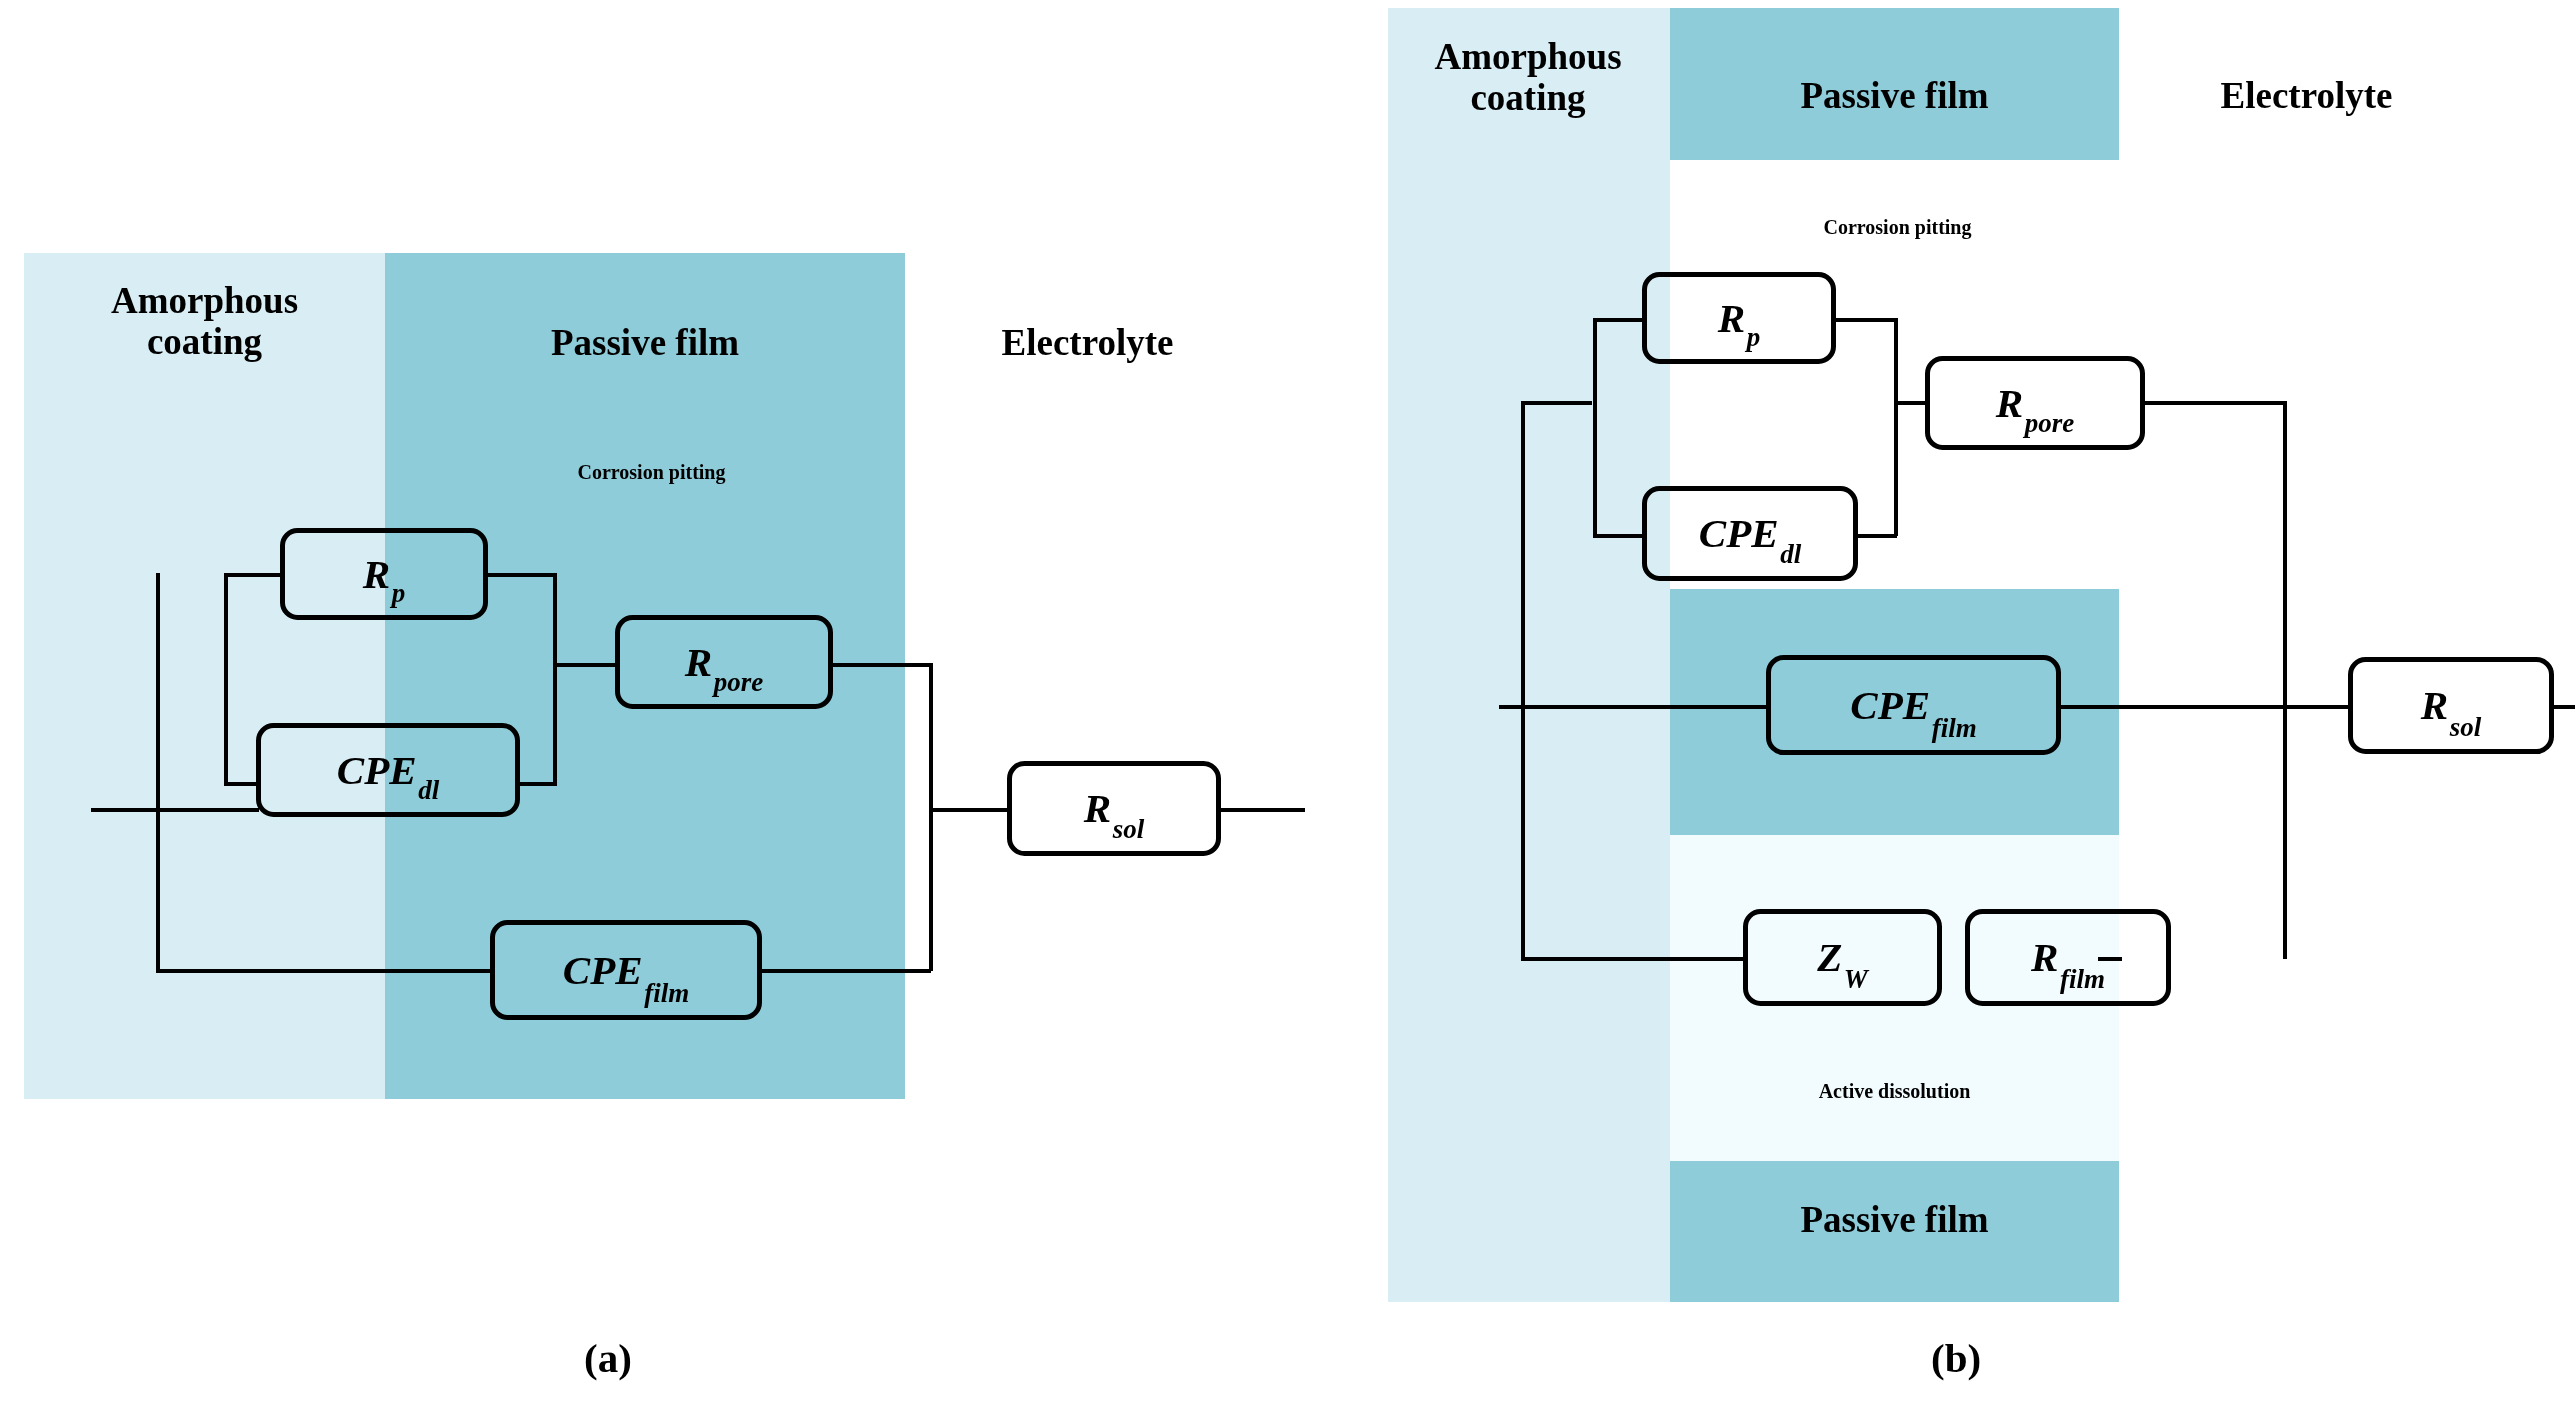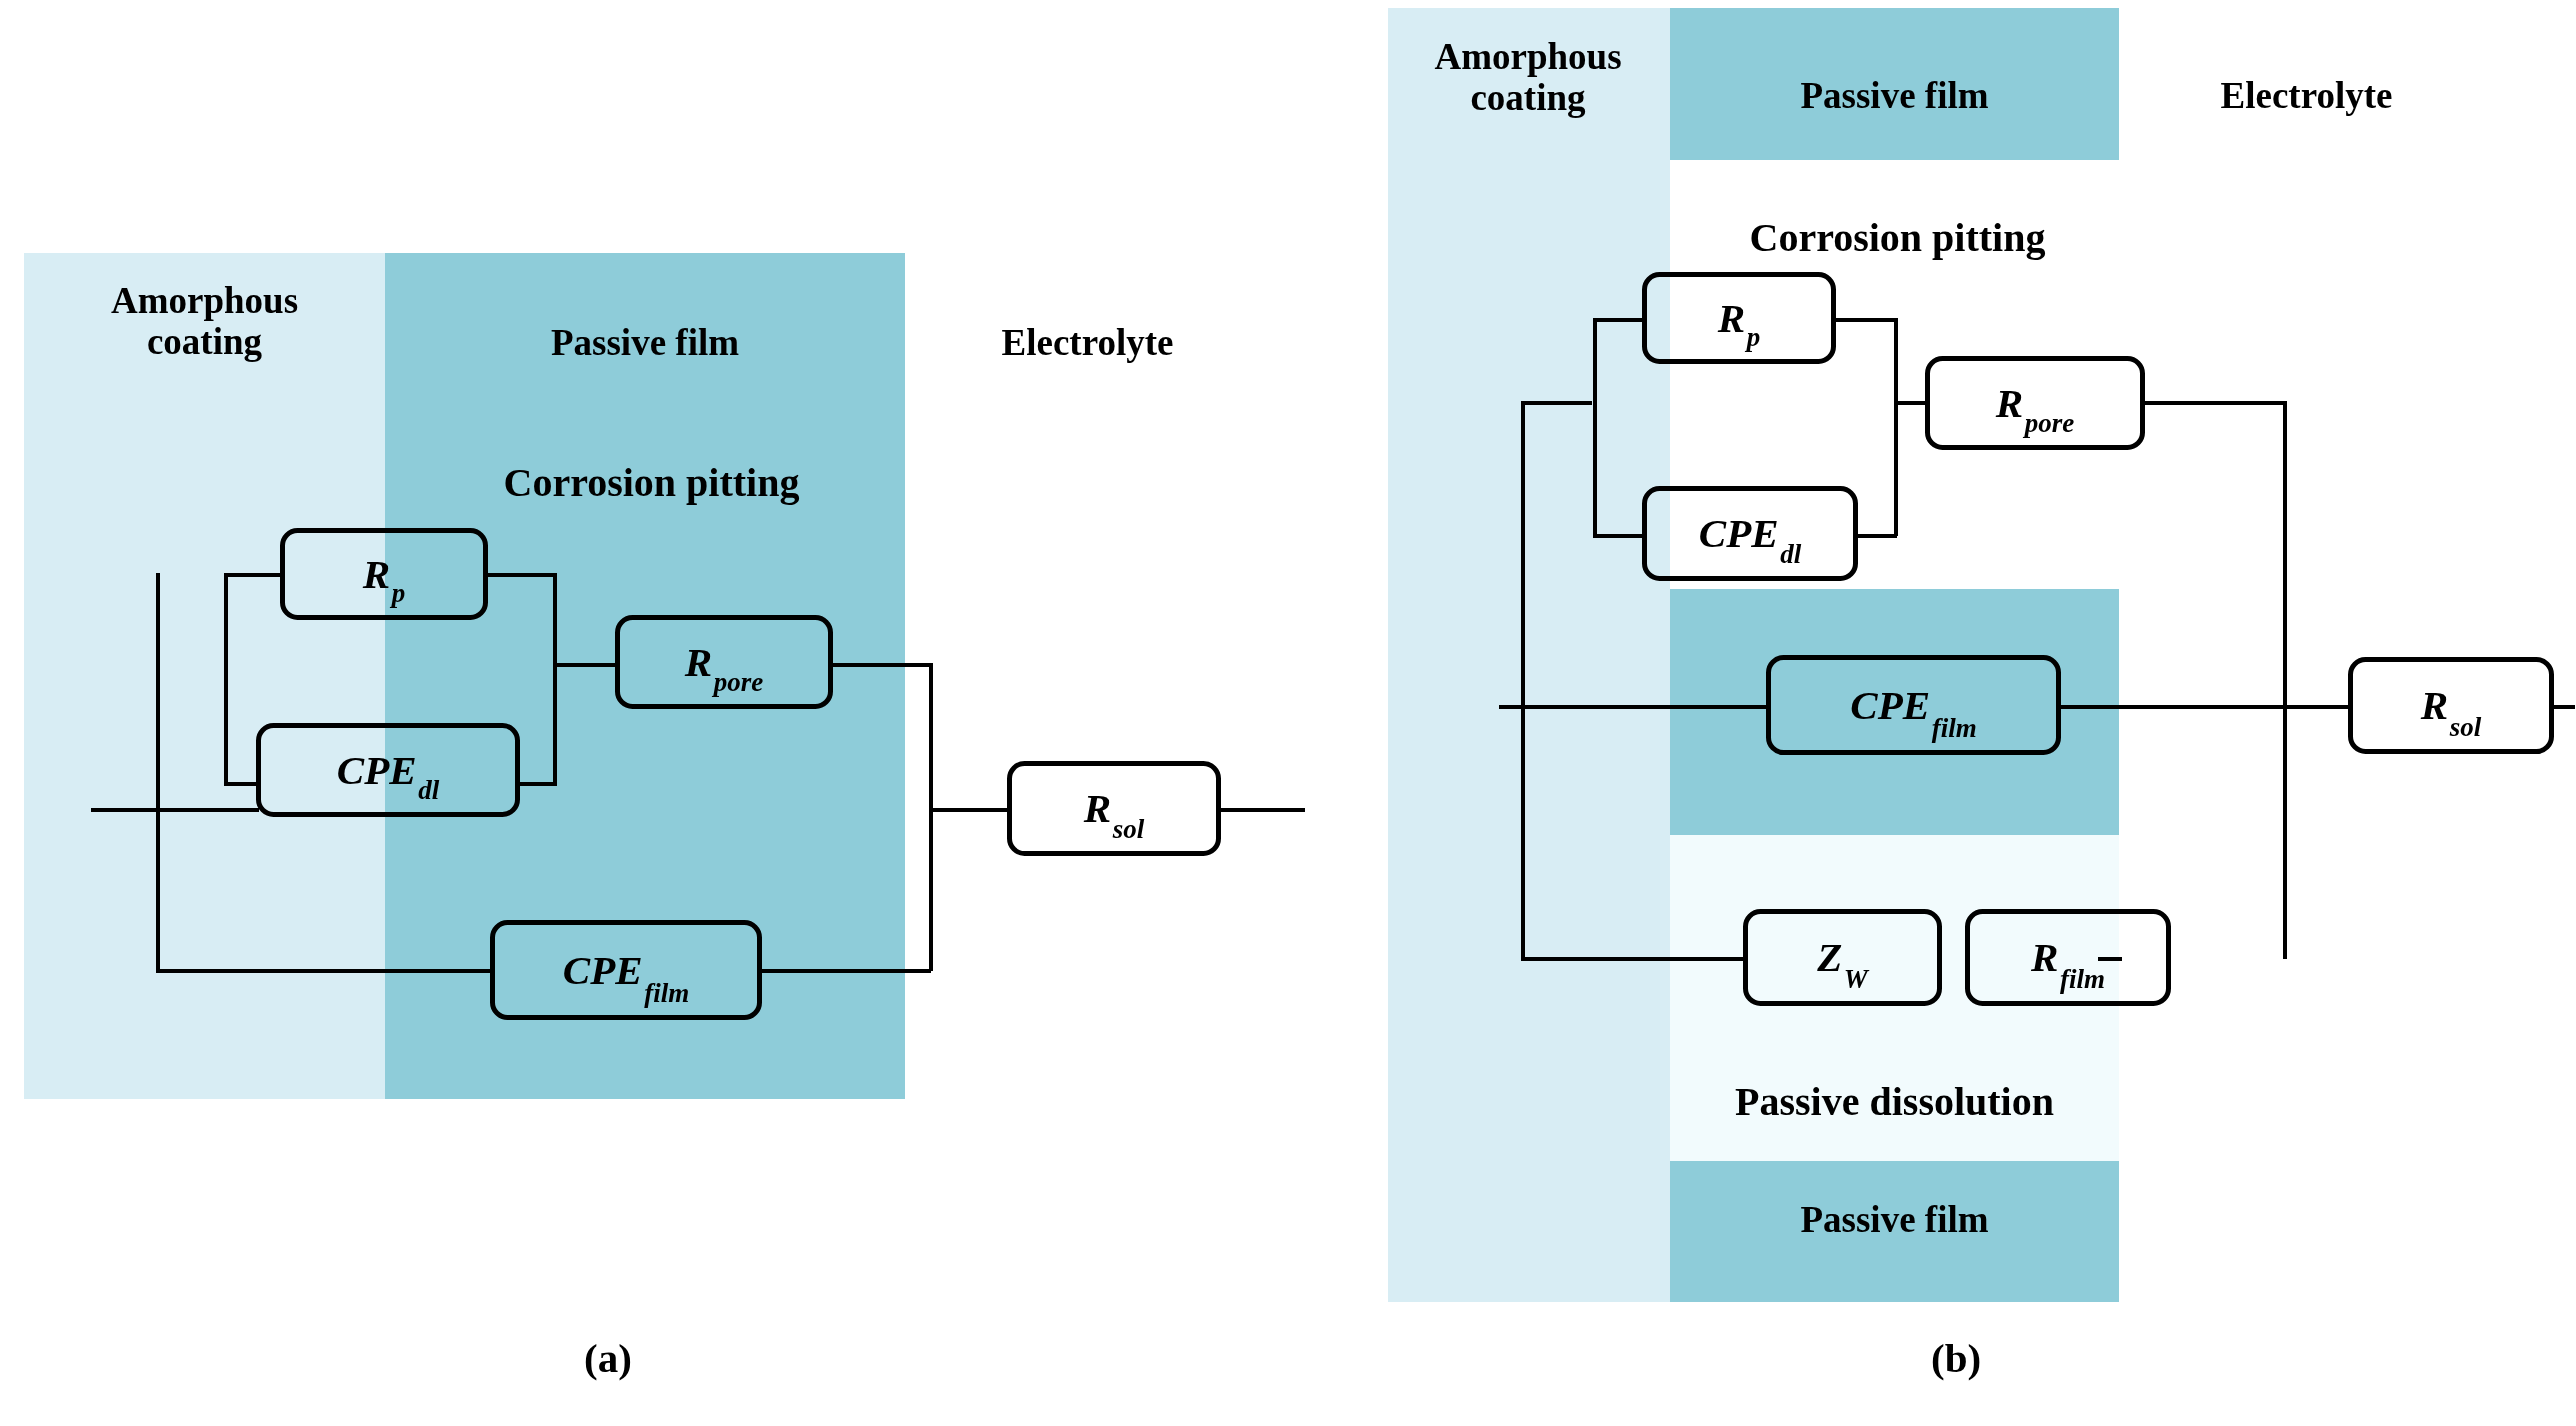--- a/index.html
+++ b/index.html
@@ -29,21 +29,21 @@
   .label {
     position: absolute;
     font-family: "Liberation Serif", serif;
     font-weight: bold;
     color: #000;
     text-align: center;
     line-height: 1.12;
     white-space: pre-line;
   }
   .lbl-big { font-size: 37px; }
-  .lbl-mid { font-size: 40px; }
+  .lbl-mid { font-size: 20px; }
 
   
   .comp {
     position: absolute;
     border: 5.6px solid #000;
     border-radius: 17.5px;
     background: transparent;
     box-sizing: border-box;
     display: flex;
     align-items: center;
@@ -146,21 +146,21 @@
   <div class="band band-coating" style="left:102px;top:8px;width:282px;height:1294px;"></div>
   <div class="band band-film" style="left:384px;top:8px;width:449px;height:152px;"></div>
   <div class="band band-film" style="left:384px;top:589px;width:449px;height:246px;"></div>
   <div class="band band-active" style="left:384px;top:835px;width:449px;height:326px;"></div>
   <div class="band band-film" style="left:384px;top:1161px;width:449px;height:141px;"></div>
 
   <div class="label lbl-big" style="left:95px;top:36px;width:294px;">Amorphous
 coating</div>
   <div class="label lbl-big" style="left:384px;top:75px;width:449px;">Passive film</div>
   <div class="label lbl-big" style="left:842px;top:75px;width:357px;">Electrolyte</div>
-  <div class="label lbl-mid" style="left:384px;top:1080px;width:449px;">Passive dissolution</div>
+  <div class="label lbl-mid" style="left:384px;top:1080px;width:449px;">Active dissolution</div>
   <div class="label lbl-big" style="left:384px;top:1199px;width:449px;">Passive film</div>
 
   <div class="label lbl-mid" style="left:381px;top:216px;width:461px;">Corrosion pitting</div>
 
   <div class="wire wh" style="left:213px;top:705px;width:266px;"></div>
 
   <div class="wire wv" style="left:235px;top:401px;height:556px;"></div>
 
   <div class="wire wv" style="left:307px;top:318px;height:218px;"></div>
   <div class="wire wh" style="left:307px;top:318px;width:52px;"></div>

